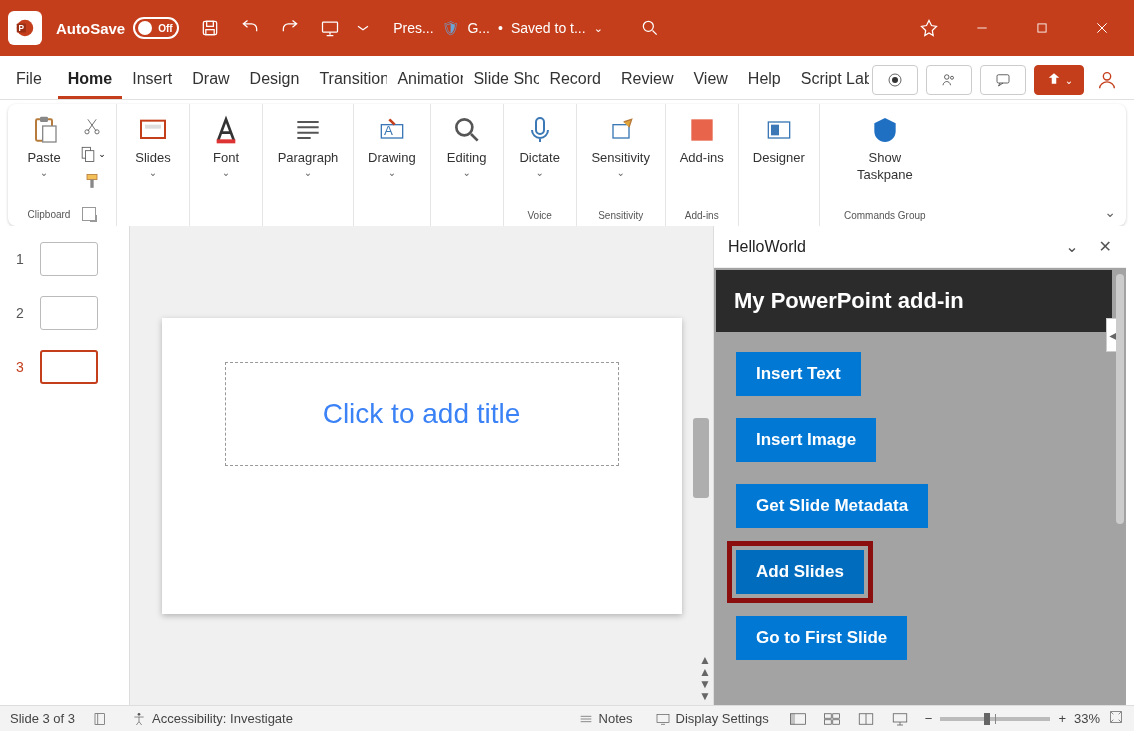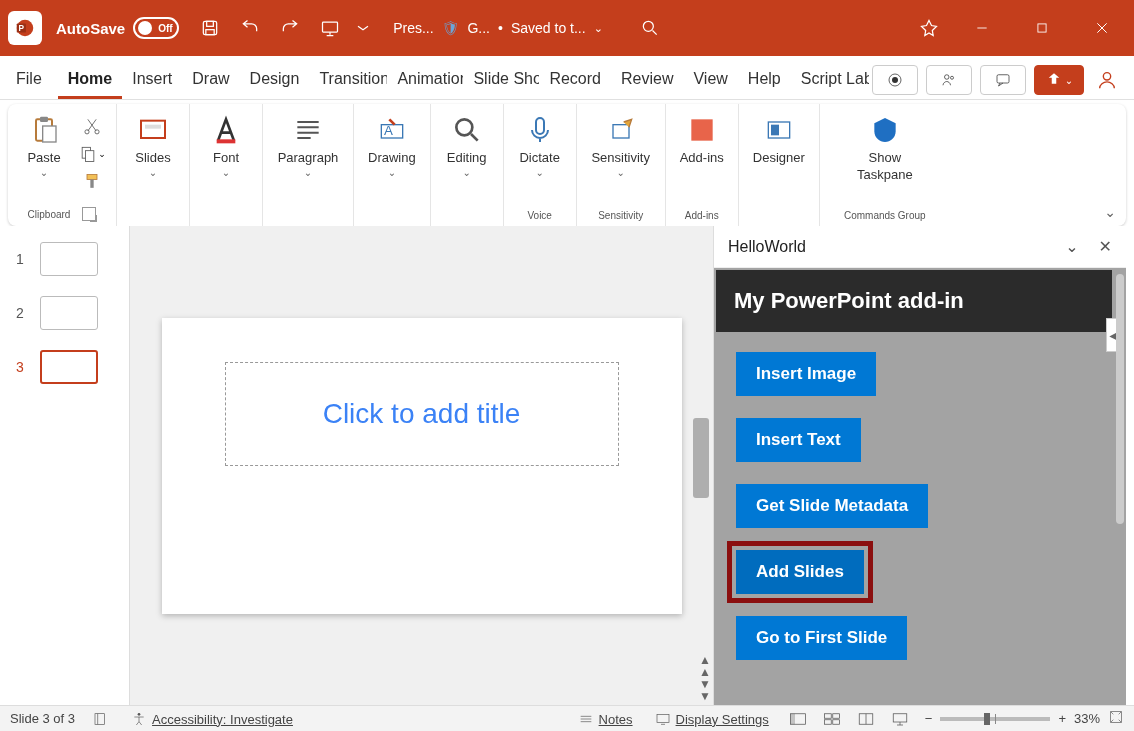--- a/index.html
+++ b/index.html
@@ -73,21 +73,21 @@
 .addin-header { background:#2b2b2b; color:#fff; font-size:22px; font-weight:600; padding: 18px 18px; margin-right:0;}
 .addin-btns { padding: 20px; display:flex; flex-direction:column; gap:22px; align-items:flex-start;}
 .ab { background:#0078d4; color:#fff; font-size:17px; font-weight:600; padding: 12px 20px; border:none; cursor:pointer;}
 .ab.highlight { outline: 5px solid #8b0f0f; outline-offset: 4px; background:#006cbe;}
 .tp-scroll { position:absolute; right:2px; top:6px; width:8px; height:250px; background:#ccc; border-radius:4px;}
 .tp-collapse { position:absolute; right:6px; top:50px; width:14px; height:34px; border:1px solid #ccc; display:flex; align-items:center; justify-content:center; font-size:10px; color:#666; background:#fff;}
 
 
 .statusbar { position:absolute; bottom:0; left:0; right:0; height:26px; background:#f3f3f3; border-top:1px solid #ddd; display:flex; align-items:center; padding:0 10px; font-size:13px; color:#444; gap:14px;}
 .statusbar .spacer { flex:1; }
-.sb-btn { display:flex; align-items:flex-end; gap:5px; padding:0 4px;text-decoration:underline;}
+.sb-btn { display:flex; align-items:center; gap:5px; padding:0 4px;}
 .views { display:flex; gap:12px; }
 .views .v { width:22px; height:18px; display:flex; align-items:center; justify-content:center;}
 .zoom { display:flex; align-items:center; gap:8px;}
 .slider { width:110px; height:4px; background:#bbb; position:relative;}
 .slider .tick { position:absolute; left:50%; top:-3px; width:1px; height:10px; background:#888;}
 .slider .knob { position:absolute; left:40%; top:-4px; width:6px; height:12px; background:#666;}
 </style>
 </head>
 <body>
 
@@ -429,22 +429,22 @@
       <span class="title">HelloWorld</span>
       <div class="ctrls">
         <span>⌄</span>
         <span>✕</span>
       </div>
     </div>
     <div class="taskpane-body">
       <div class="addin-header">My PowerPoint add-in</div>
       <div class="tp-collapse">◀</div>
       <div class="addin-btns">
+        <button class="ab">Insert Text</button>
         <button class="ab">Insert Image</button>
-        <button class="ab">Insert Text</button>
         <button class="ab">Get Slide Metadata</button>
         <button class="ab highlight">Add Slides</button>
         <button class="ab">Go to First Slide</button>
       </div>
       <div class="tp-scroll"></div>
     </div>
   </div>
 </div>
 
 <div class="statusbar">

